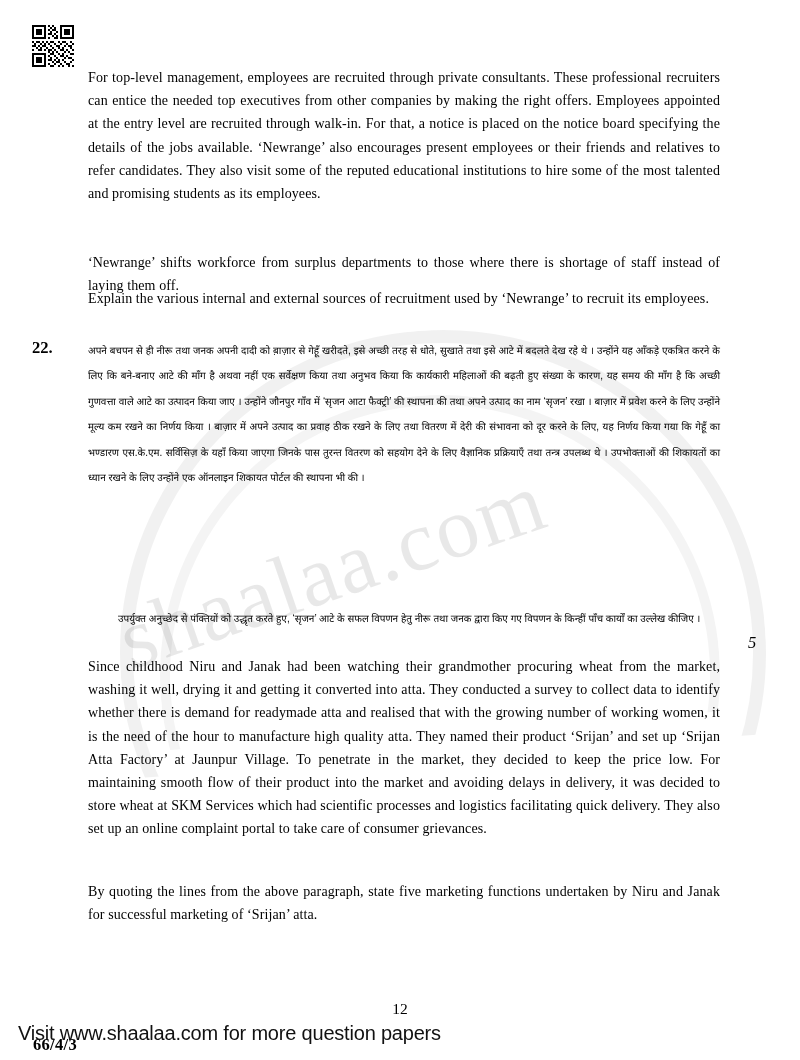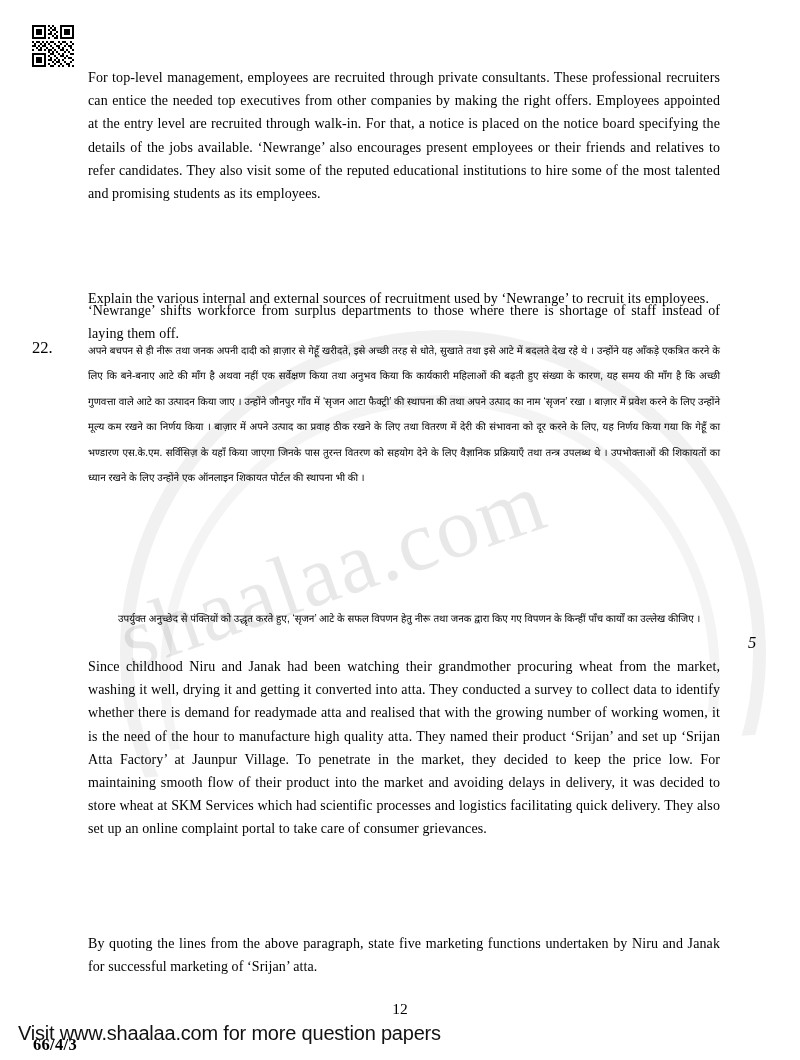--- a/index.html
+++ b/index.html
@@ -108,21 +108,21 @@
     line-height: 25.4px;
     text-align: justify;
     letter-spacing: 0px;
   }
 
   .qno {
     position: absolute;
     left: 32px;
     font-family: "Liberation Serif", "DejaVu Serif", serif;
     font-size: 16.6px;
-    font-weight: normal;
+    font-weight: bold;
   }
 
   .marks {
     position: absolute;
     font-family: "Liberation Serif", "DejaVu Serif", serif;
     font-size: 16.5px;
     font-style: italic;
   }
 
   
@@ -274,35 +274,35 @@
           <rect x="18" y="20" width="1" height="1"></rect>
         <rect x="20" y="20" width="1" height="1"></rect>
       </g>
     </svg>
   </div>
 
   <div id="content">
 
     <div class="para eng" style="top:66px;">For top-level management, employees are recruited through private consultants. These professional recruiters can entice the needed top executives from other companies by making the right offers. Employees appointed at the entry level are recruited through walk-in. For that, a notice is placed on the notice board specifying the details of the jobs available. ‘Newrange’ also encourages present employees or their friends and relatives to refer candidates. They also visit some of the reputed educational institutions to hire some of the most talented and promising students as its employees.</div>
 
-    <div class="para eng nolast" style="top:251px;margin-top:48px;">‘Newrange’ shifts workforce from surplus departments to those where there is shortage of staff instead of laying them off.</div>
+    <div class="para eng nolast" style="top:251px;">‘Newrange’ shifts workforce from surplus departments to those where there is shortage of staff instead of laying them off.</div>
 
     <div class="para eng nolast" style="top:287px;">Explain the various internal and external sources of recruitment used by ‘Newrange’ to recruit its employees.</div>
 
     <div class="qno" style="top:338px;">22.</div>
 
     <div class="para hin" style="top:338px;">अपने बचपन से ही नीरू तथा जनक अपनी दादी को ब़ाज़ार से गेहूँ खरीदते, इसे अच्छी तरह से धोते, सुखाते तथा इसे आटे में बदलते देख रहे थे । उन्होंने यह आँकड़े एकत्रित करने के लिए कि बने-बनाए आटे की माँग है अथवा नहीं एक सर्वेक्षण किया तथा अनुभव किया कि कार्यकारी महिलाओं की बढ़ती हुए संख्या के कारण, यह समय की माँग है कि अच्छी गुणवत्ता वाले आटे का उत्पादन किया जाए । उन्होंने जौनपुर गाँव में ‘सृजन आटा फैक्ट्री’ की स्थापना की तथा अपने उत्पाद का नाम ‘सृजन’ रखा । बाज़ार में प्रवेश करने के लिए उन्होंने मूल्य कम रखने का निर्णय किया । बाज़ार में अपने उत्पाद का प्रवाह ठीक रखने के लिए तथा वितरण में देरी की संभावना को दूर करने के लिए, यह निर्णय किया गया कि गेहूँ का भण्डारण एस.के.एम. सर्विसिज़ के यहाँ किया जाएगा जिनके पास तुरन्त वितरण को सहयोग देने के लिए वैज्ञानिक प्रक्रियाएँ तथा तन्त्र उपलब्ध थे । उपभोक्ताओं की शिकायतों का ध्यान रखने के लिए उन्होंने एक ऑनलाइन शिकायत पोर्टल की स्थापना भी की ।</div>
 
     <div class="para hin nolast" style="top:606px;margin-left:30px;">उपर्युक्त अनुच्छेद से पंक्तियों को उद्धृत करते हुए, ‘सृजन’ आटे के सफल विपणन हेतु नीरू तथा जनक द्वारा किए गए विपणन के किन्हीं पाँच कार्यों का उल्लेख कीजिए ।</div>
 
     <div class="marks" style="left:748px; top:633px;">5</div>
 
     <div class="para eng" style="top:655px;">Since childhood Niru and Janak had been watching their grandmother procuring wheat from the market, washing it well, drying it and getting it converted into atta. They conducted a survey to collect data to identify whether there  is demand for readymade atta and realised that with the growing number of working women, it is the need of the hour to manufacture high quality atta. They named their product ‘Srijan’ and set up ‘Srijan Atta Factory’ at Jaunpur Village. To penetrate in the market, they decided to keep the price low. For maintaining smooth flow of their product into the market and avoiding delays in delivery, it was decided to store wheat at SKM Services which had scientific processes and logistics facilitating quick delivery. They also set up an online complaint portal to take care of consumer grievances.</div>
 
-    <div class="para eng nolast" style="top:932px;">By quoting the lines from the above paragraph, state five marketing functions undertaken by Niru and Janak for successful marketing of ‘Srijan’ atta.</div>
+    <div class="para eng nolast" style="top:880px;">By quoting the lines from the above paragraph, state five marketing functions undertaken by Niru and Janak for successful marketing of ‘Srijan’ atta.</div>
 
   </div>
 
   <div class="footer-code">66/4/3</div>
   <div class="footer-page">12</div>
   <div class="footer-banner">Visit www.shaalaa.com for more question papers</div>
 
 </div>
 
 </body></html>

